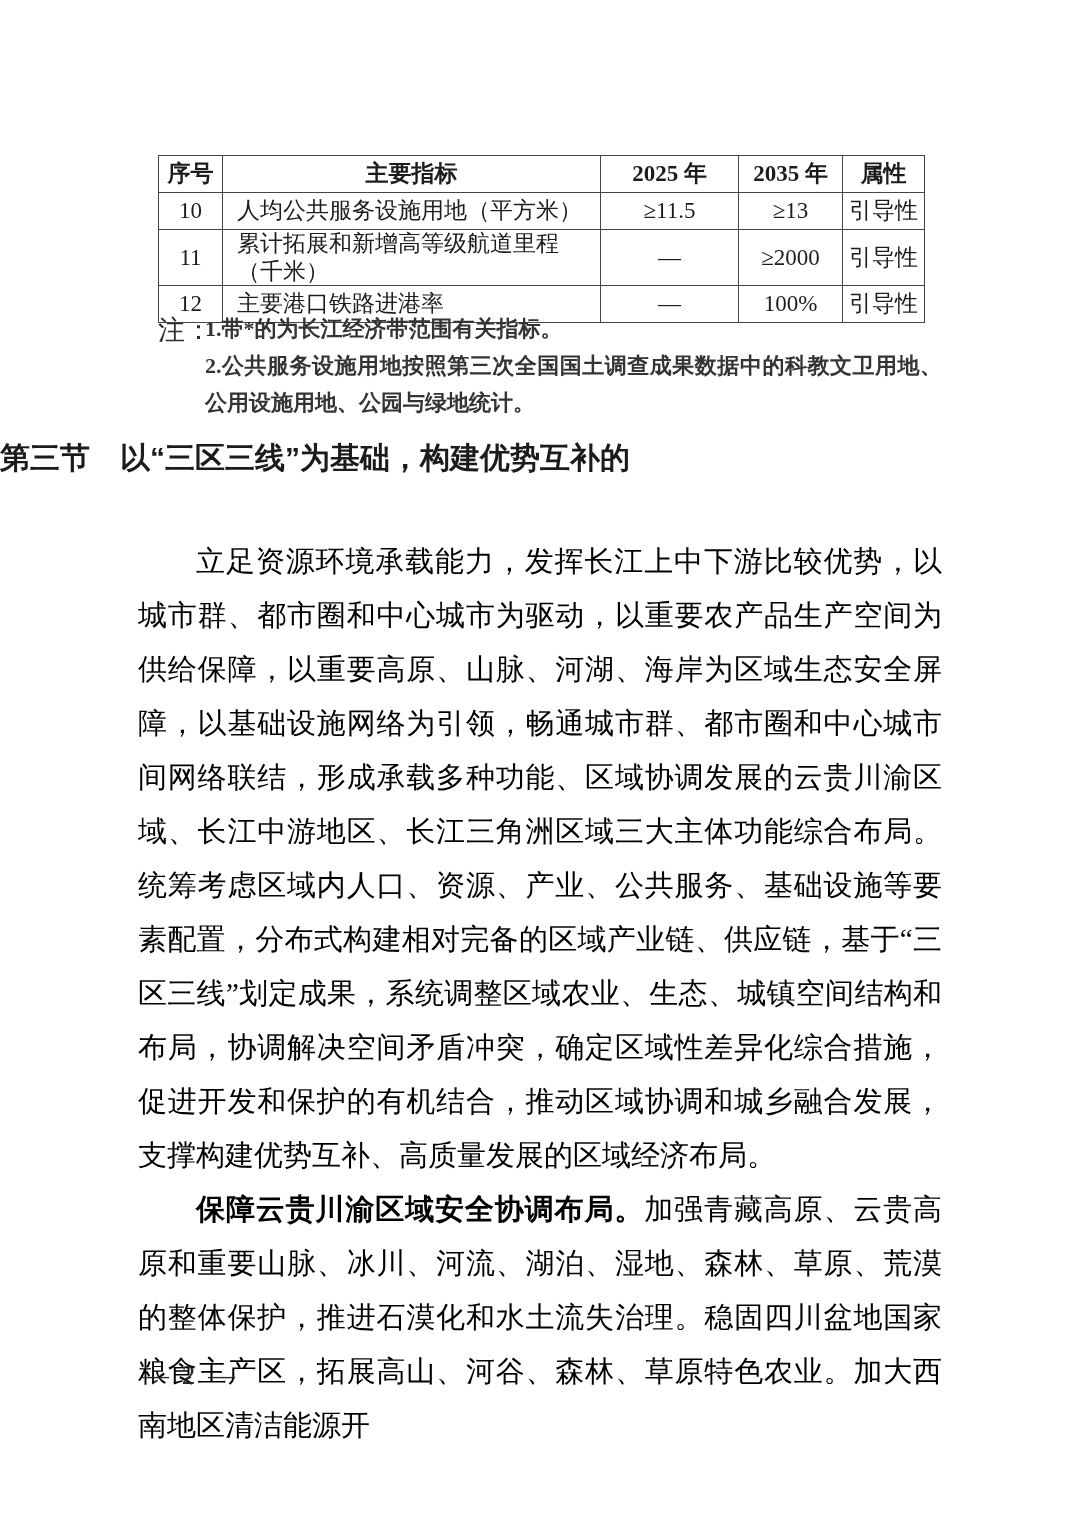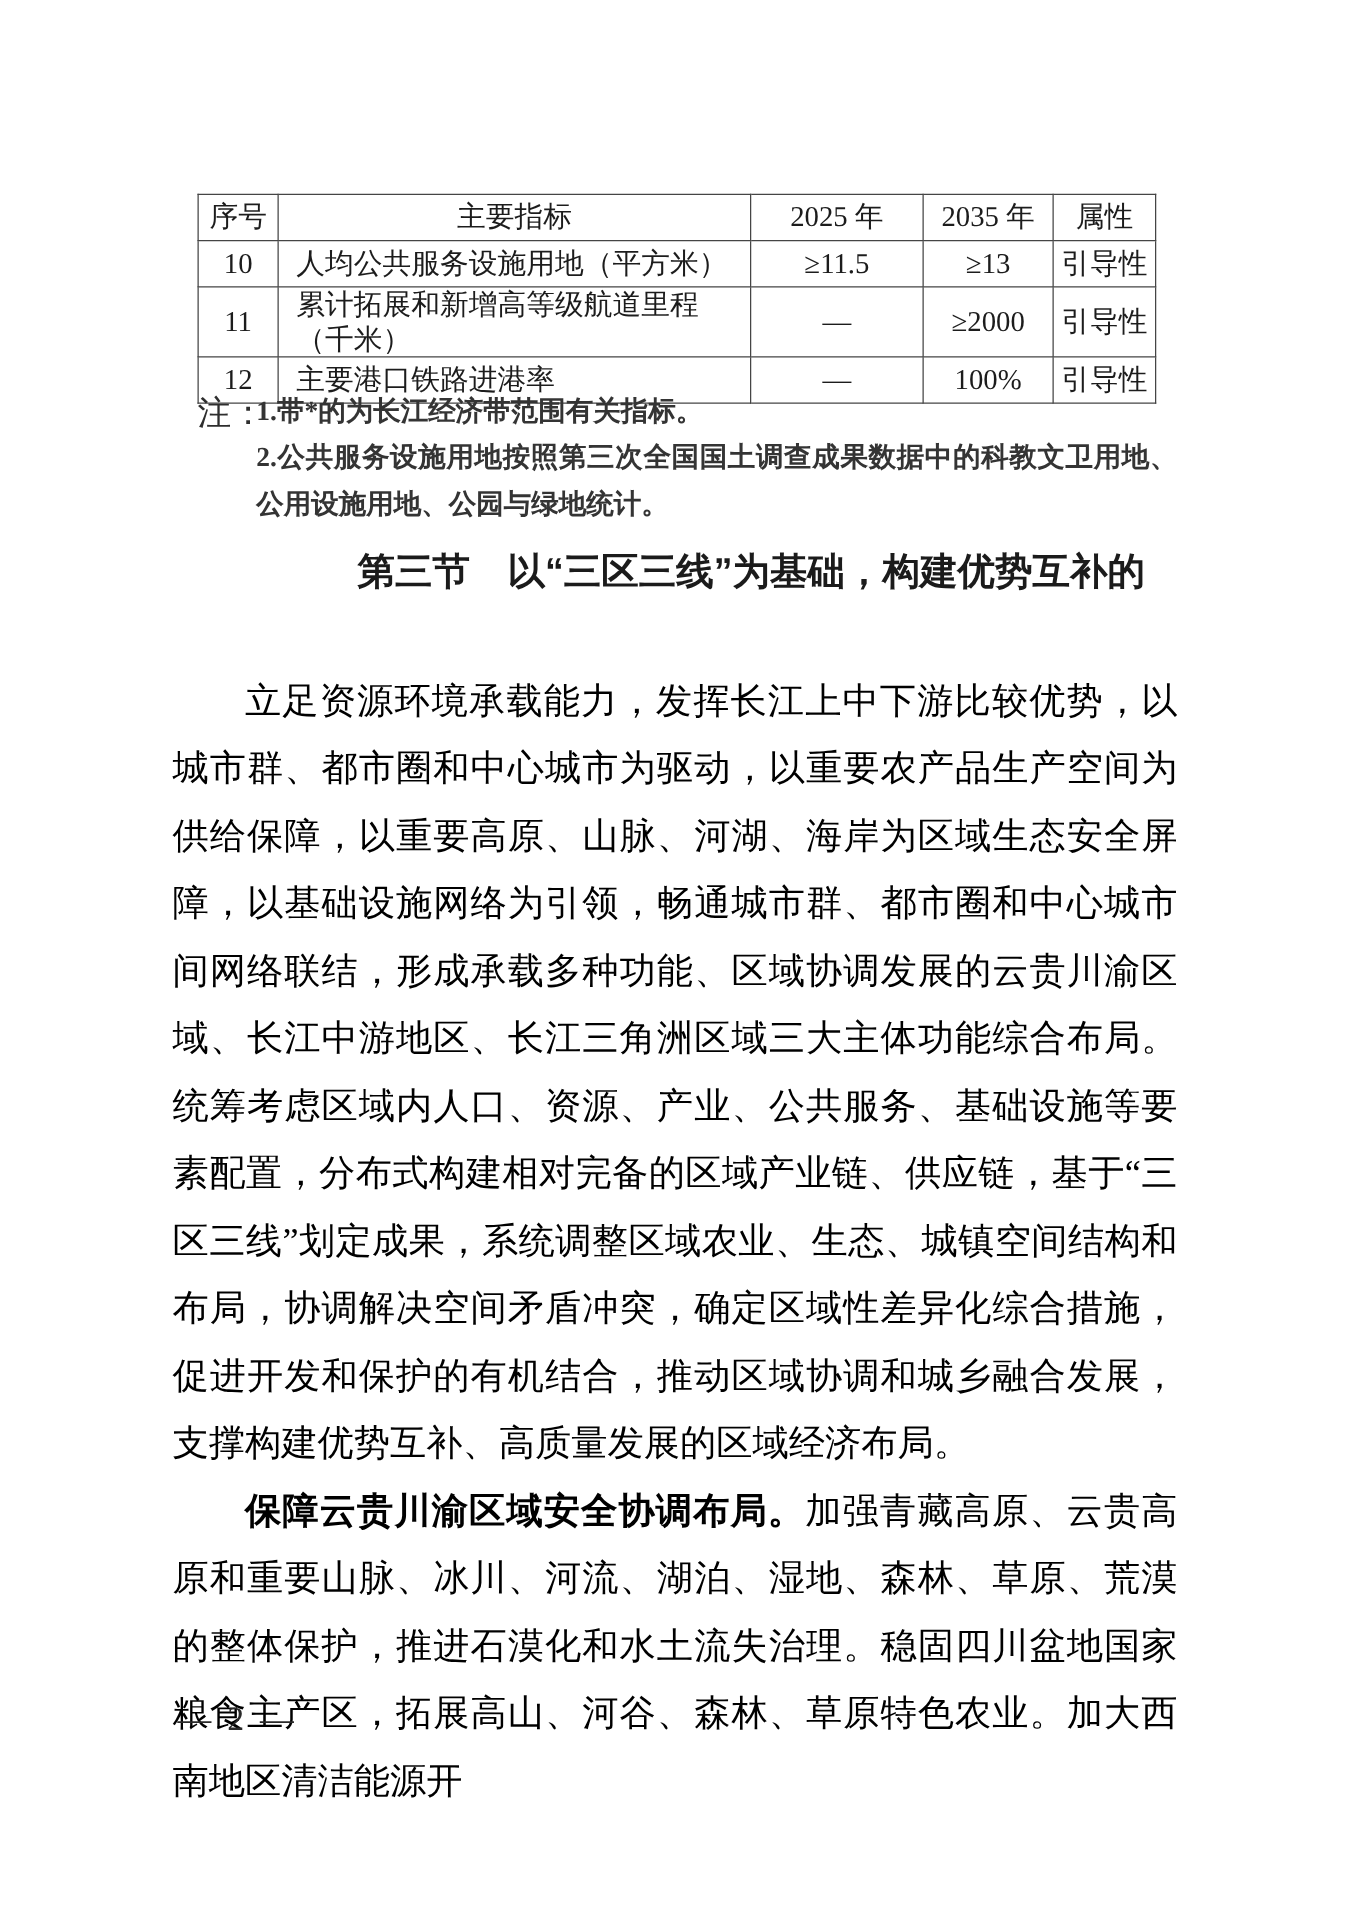--- a/index.html
+++ b/index.html
@@ -27,21 +27,21 @@
   .indicators-table td {
     border: 1.5px solid #454545;
     font-size: 23px;
     height: 36px;
     padding: 0 4px;
     text-align: center;
     color: #1c1c1c;
     font-weight: normal;
     line-height: 1.2;
   }
-  .indicators-table th { font-weight: normal; }
+  .indicators-table th { font-weight: bold; }
   .indicators-table td.cell-indicator {
     text-align: left;
     padding-left: 14px;
   }
 
   
   .notes {
     position: absolute;
     left: 158px;
     top: 310px;
@@ -65,21 +65,21 @@
   }
   .notes-items p { margin: 0; font-weight: bold; }
 
   
   .section-title {
     position: absolute;
     left: 0;
     top: 430px;
     width: 916px;
     margin: 0;
-    text-align: right;
+    text-align: left;
     font-family: "Liberation Sans", "DejaVu Sans", sans-serif;
     font-weight: bold;
     font-size: 30px;
     line-height: 56px;
     color: #1b1b1b;
   }
   .section-title .title-line { display: block; }
 
   
   .body-text {

